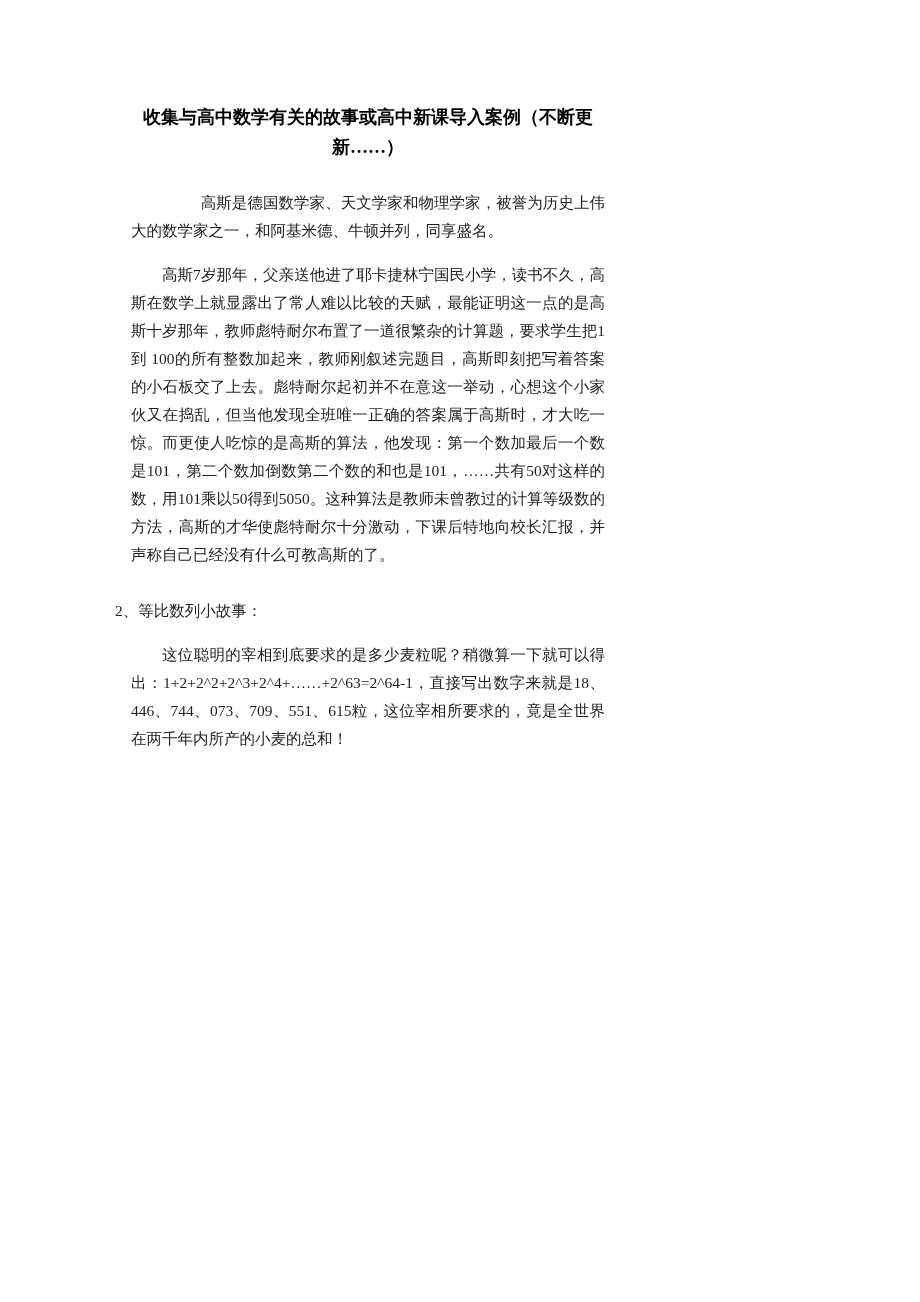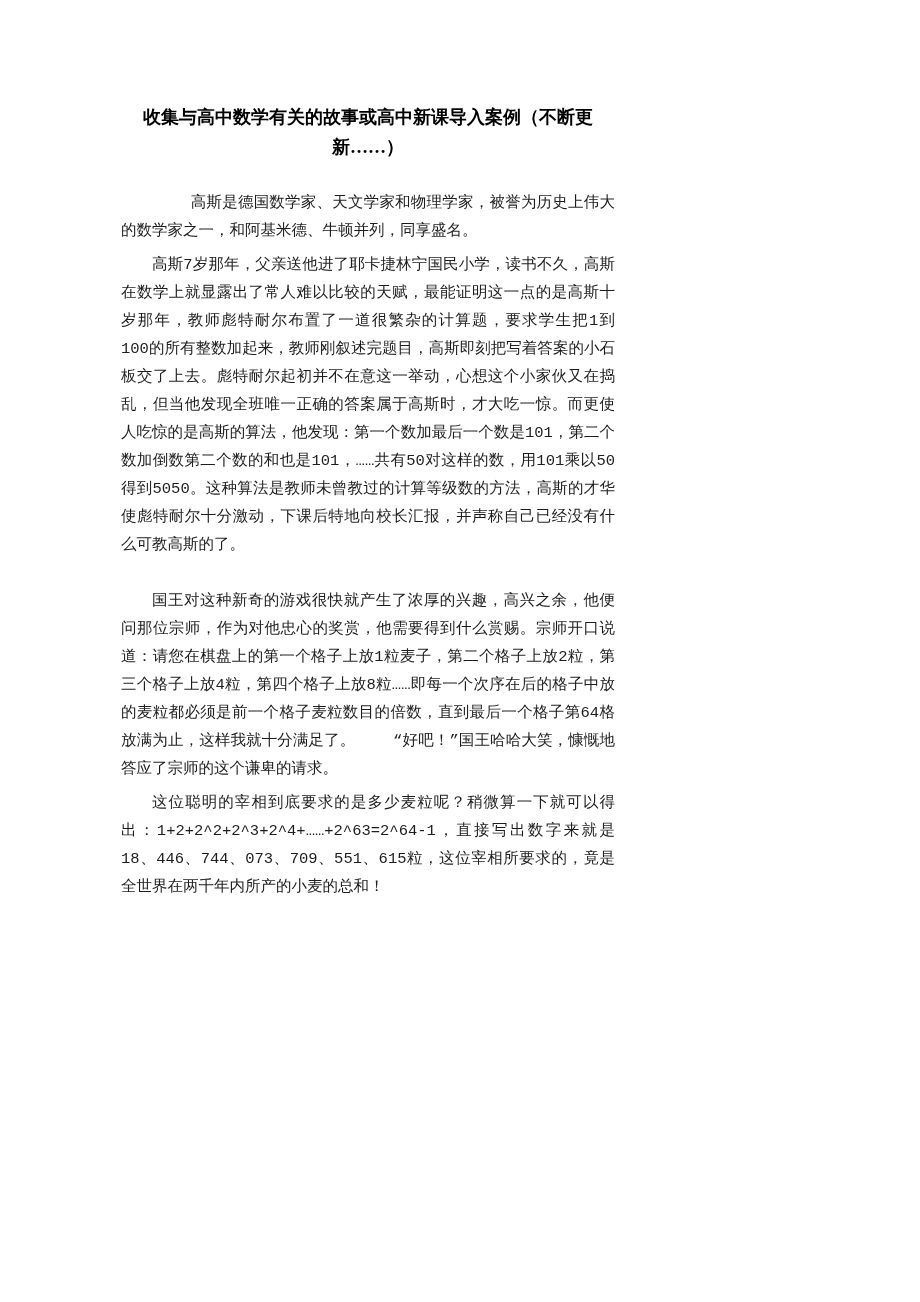--- a/index.html
+++ b/index.html
@@ -25,25 +25,24 @@
     text-align: center;
     margin: 0 0 27px 0;
     line-height: 30px;
     color: #000000;
   }
   .section-heading {
     margin: 0;
     text-indent: 0;
   }
   .para {
-    margin: 6px;
+    margin: 16px;
     text-indent: 2em;
     text-align: justify;
     white-space: pre-wrap;
-    font-family: Liberation Mono, monospace;
   }
   .para.indent-large {
     text-indent: 4.5em;
   }
   .section-2 {
     margin-top: 28px;
   }
 </style>
 </head>
 <body>
@@ -51,17 +50,17 @@
 <div class="page">
 
   <h1 class="doc-title">收集与高中数学有关的故事或高中新课导入案例（不断更新……）</h1>
 
   <section>
     <p class="para indent-large">高斯是德国数学家、天文学家和物理学家，被誉为历史上伟大的数学家之一，和阿基米德、牛顿并列，同享盛名。</p>
     <p class="para">高斯7岁那年，父亲送他进了耶卡捷林宁国民小学，读书不久，高斯在数学上就显露出了常人难以比较的天赋，最能证明这一点的是高斯十岁那年，教师彪特耐尔布置了一道很繁杂的计算题，要求学生把1到 100的所有整数加起来，教师刚叙述完题目，高斯即刻把写着答案的小石板交了上去。彪特耐尔起初并不在意这一举动，心想这个小家伙又在捣乱，但当他发现全班唯一正确的答案属于高斯时，才大吃一惊。而更使人吃惊的是高斯的算法，他发现：第一个数加最后一个数是101，第二个数加倒数第二个数的和也是101，……共有50对这样的数，用101乘以50得到5050。这种算法是教师未曾教过的计算等级数的方法，高斯的才华使彪特耐尔十分激动，下课后特地向校长汇报，并声称自己已经没有什么可教高斯的了。</p>
   </section>
 
   <section class="section-2">
-    <p class="para">国王对这种新奇的游戏很快就产生了浓厚的兴趣，高兴之余，他便问那位宗师，作为对他忠心的奖赏，他需要得到什么赏赐。宗师开口说道：请您在棋盘上的第一个格子上放1粒麦子，第二个格子上放2粒，第三个格子上放4粒，第四个格子上放8粒……即每一个次序在后的格子中放的麦粒都必须是前一个格子麦粒数目的倍数，直到最后一个格子第64格放满为止，这样我就十分满足了。    “好吧！”国王哈哈大笑，慷慨地答应了宗师的这个谦卑的请求。</p>
+    <p class="section-heading">2、等比数列小故事：</p>
     <p class="para">这位聪明的宰相到底要求的是多少麦粒呢？稍微算一下就可以得出：1+2+2^2+2^3+2^4+……+2^63=2^64-1，直接写出数字来就是18、446、744、073、709、551、615粒，这位宰相所要求的，竟是全世界在两千年内所产的小麦的总和！</p>
   </section>
 
 </div>
 
 </body></html>

